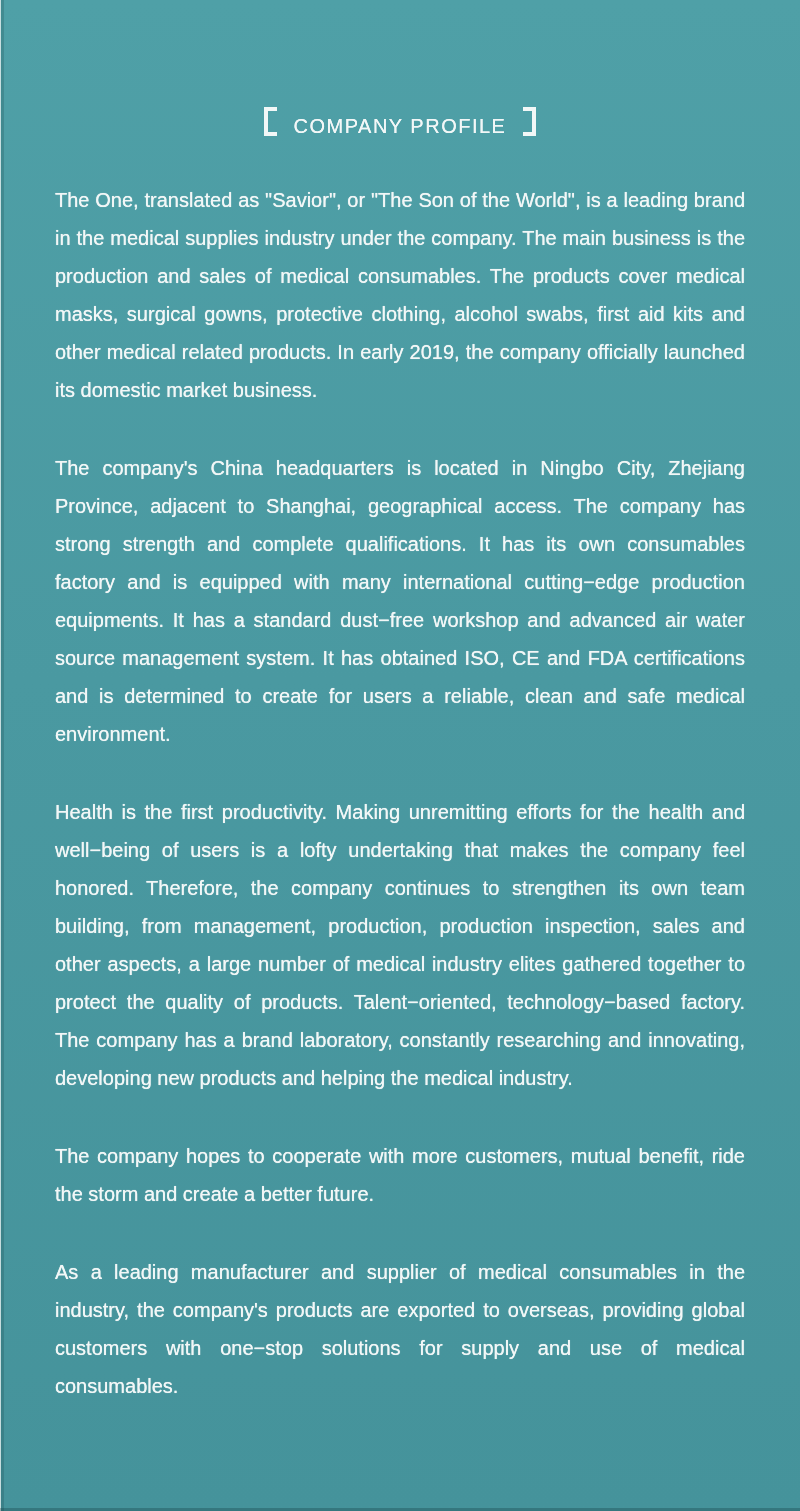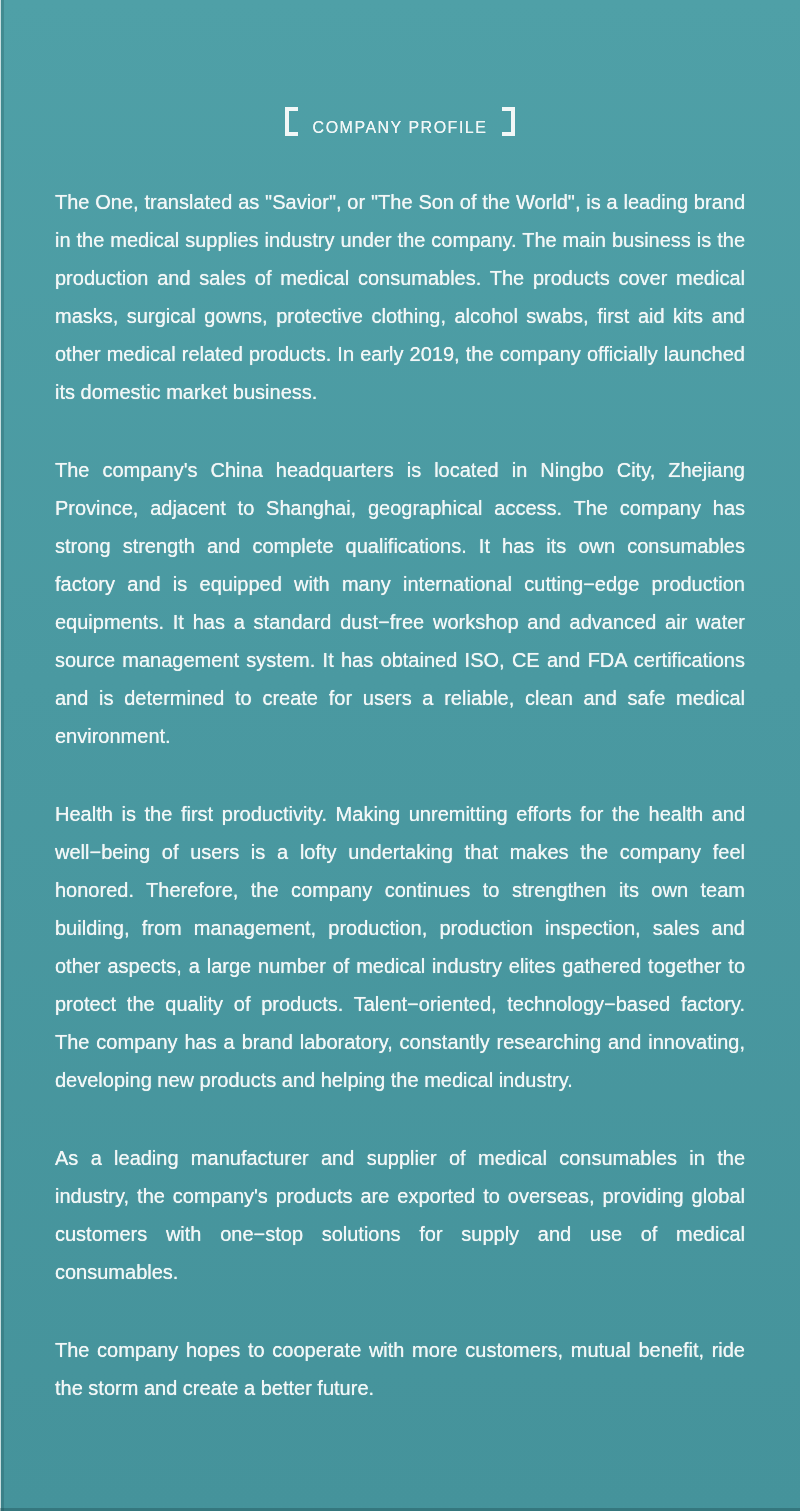--- a/index.html
+++ b/index.html
@@ -33,21 +33,21 @@
   }
 
   .content {
     position: relative;
     padding: 104px 55px 0 55px;
     box-sizing: border-box;
   }
 
   .title {
     margin: 0 0 40px 0;
-    font-size: 16px;
+    font-size: 20px;
     font-weight: 400;
     line-height: 30px;
     letter-spacing: 1.5px;
     text-align: center;
     white-space: nowrap;
     text-shadow: 0 0 0.6px currentColor;
   }
 
   
   .bracket {
@@ -93,18 +93,18 @@
     <h1 class="title">
       <span class="bracket bracket-left"></span>
       <span class="title-text">COMPANY PROFILE</span>
       <span class="bracket bracket-right"></span>
     </h1>
 
     <div class="paragraphs">
       <p>The One, translated as "Savior", or "The Son of the World", is a leading brand in the medical supplies industry under the company. The main business is the production and sales of medical consumables. The products cover medical masks, surgical gowns, protective clothing, alcohol swabs, first aid kits and other medical related products. In early 2019, the company officially launched its domestic market business.</p>
       <p>The company's China headquarters is located in Ningbo City, Zhejiang Province, adjacent to Shanghai, geographical access. The company has strong strength and complete qualifications. It has its own consumables factory and is equipped with many international cutting−edge production equipments. It has a standard dust−free workshop and advanced air water source management system. It has obtained ISO, CE and FDA certifications and is determined to create for users a reliable, clean and safe medical environment.</p>
       <p>Health is the first productivity. Making unremitting efforts for the health and well−being of users is a lofty undertaking that makes the company feel honored. Therefore, the company continues to strengthen its own team building, from management, production, production inspection, sales and other aspects, a large number of medical industry elites gathered together to protect the quality of products. Talent−oriented, technology−based factory. The company has a brand laboratory, constantly researching and innovating, developing new products and helping the medical industry.</p>
+      <p>The company hopes to cooperate with more customers, mutual benefit, ride the storm and create a better future.</p>
       <p>As a leading manufacturer and supplier of medical consumables in the industry, the company's products are exported to overseas, providing global customers with one−stop solutions for supply and use of medical consumables.</p>
-      <p>The company hopes to cooperate with more customers, mutual benefit, ride the storm and create a better future.</p>
     </div>
 
   </div>
 </div>
 
 </body></html>

